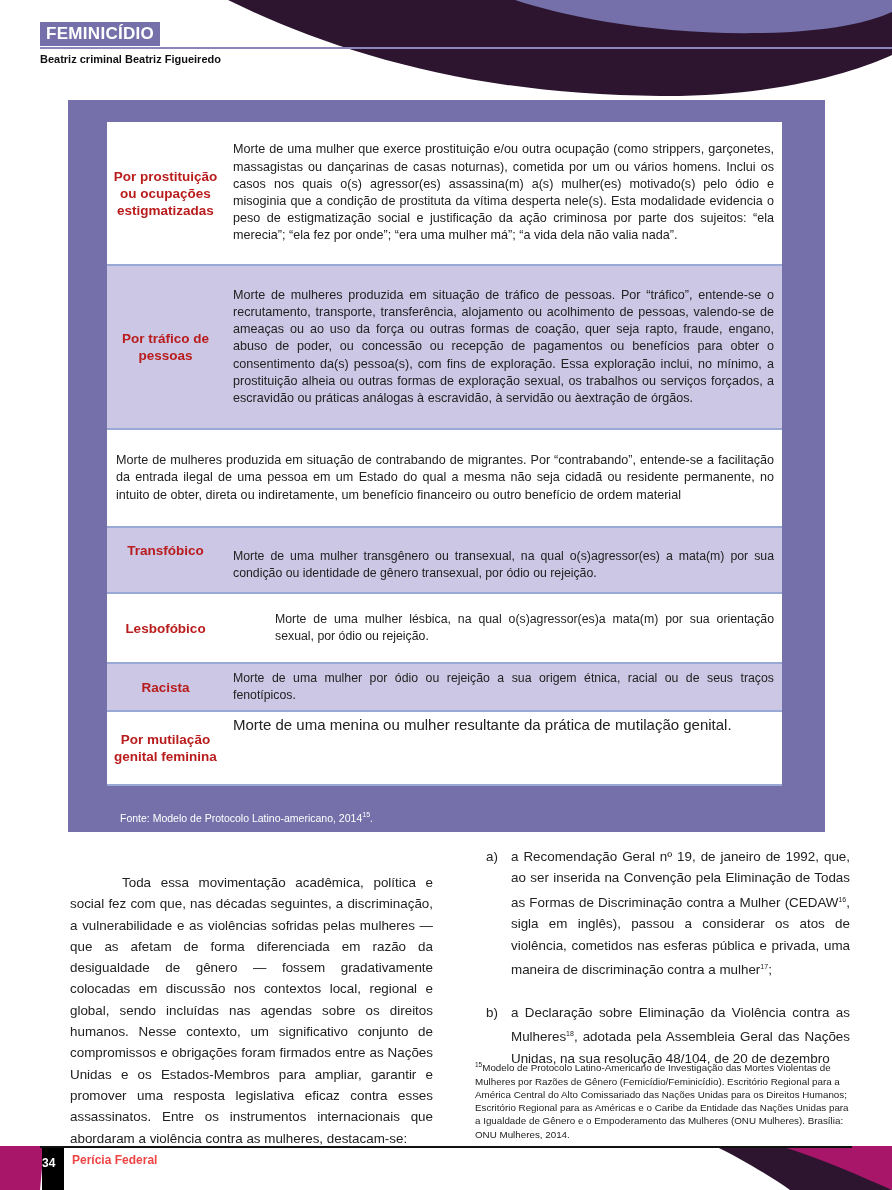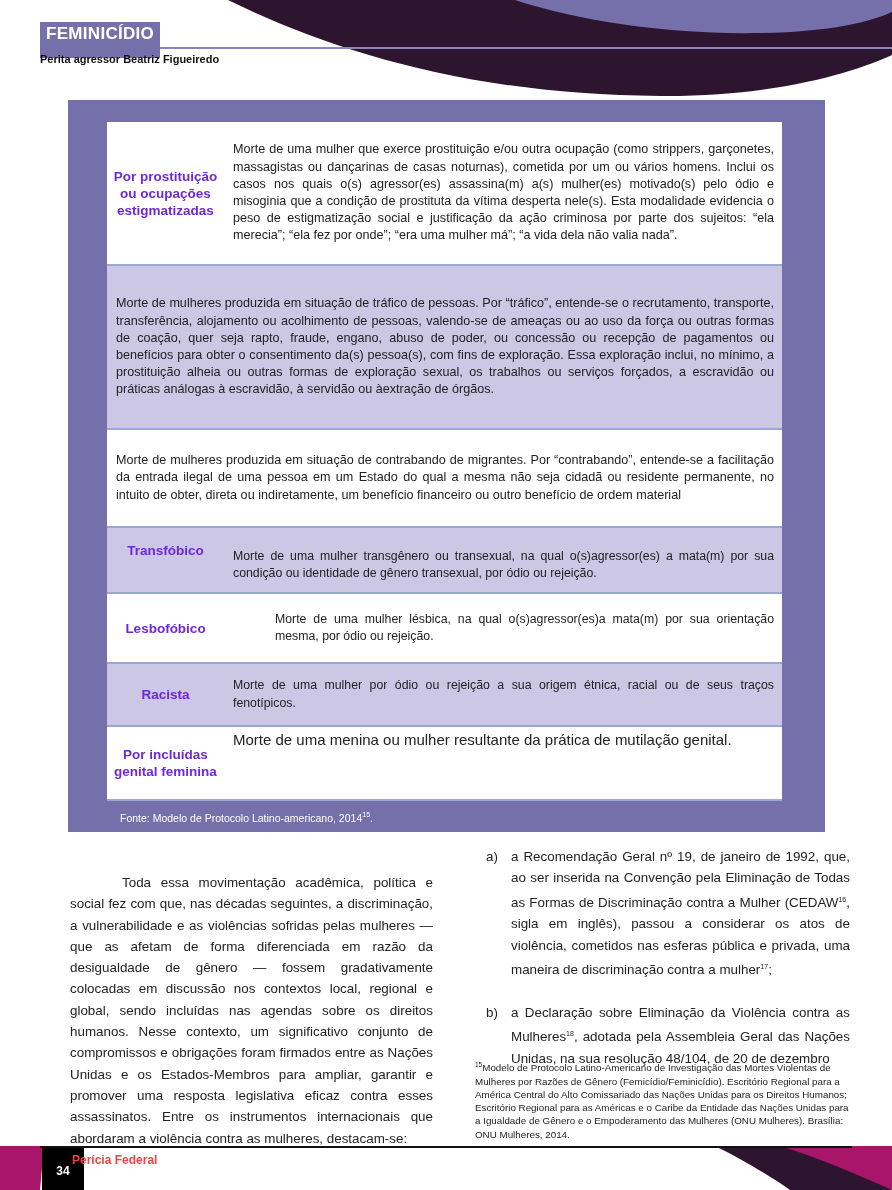--- a/index.html
+++ b/index.html
@@ -3,54 +3,54 @@
   <meta charset="utf-8">
   <style>
     * { box-sizing: border-box; margin: 0; padding: 0; }
     html, body { width: 892px; height: 1190px; overflow: hidden; background: #ffffff; }
     body { position: relative; font-family: "Liberation Sans", sans-serif; color: #1a1a1a; }
 
     .header-waves { position: absolute; left: 0; top: 0; width: 892px; height: 100px; z-index: 0; }
     .footer-waves { position: absolute; left: 0; top: 1146px; width: 892px; height: 44px; z-index: 0; }
 
     .section-tag {
-      position: absolute; left: 40px; top: 22px; height: 36px;
+      position: absolute; left: 40px; top: 22px; height: 24px;
       background: #7570aa; color: #ffffff; font-weight: bold; font-size: 17px;
       padding: 2px 6px; line-height: 20px; letter-spacing: 0.3px; z-index: 2;
     }
     .header-rule { position: absolute; left: 40px; top: 47px; width: 852px; height: 2px; background: #8a86bb; z-index: 1; }
     .author { position: absolute; left: 40px; top: 53px; font-size: 11px; font-weight: bold; color: #111; z-index: 2; }
 
     .table-box {
       position: absolute; left: 68px; top: 100px; width: 757px; height: 732px;
       background: #7570aa; z-index: 2;
     }
     .tbl { position: absolute; left: 39px; top: 22px; width: 675px; }
     .row { display: flex; border-bottom: 2px solid #9aa8d6; }
     .row.white { background: #ffffff; }
     .row.lav { background: #cbc7e4; }
     .row .cat {
       width: 117px; flex-shrink: 0; font-weight: bold; font-size: 13.5px; text-align: center;
-      display: flex; align-items: center; justify-content: center; line-height: 17px; color: #6d28d9;
+      display: flex; align-items: center; justify-content: center; line-height: 17px; color: #b91c1c;
       padding: 0 2px;
     }
     .row .desc {
       flex: 1; font-size: 12.6px; line-height: 17.2px; text-align: justify; color: #222;
       padding: 6px 8px 6px 9px; display: flex; align-items: center;
     }
     .row .desc span { display: block; }
     .row.r1 { height: 144px; }
     .row.r2 { height: 164px; }
     .row.r3 { height: 98px; }
     .row.r4 { height: 66px; }
     .row.r4 .cat { align-items: flex-start; padding-top: 14px; }
     .row.r4 .desc { font-size: 12.3px; padding-top: 16px; }
     .row.r5 { height: 70px; gap: 42px; }
     .row.r5 .desc { font-size: 12.3px; }
-    .row.r6 { height: 63px; }
+    .row.r6 { height: 48px; }
     .row.r6 .desc { font-size: 12.3px; }
     .row.r7 { height: 74px; border-bottom: 2px solid #9aa8d6; }
     .row.r7 .desc { align-items: flex-start; padding-top: 4px; font-size: 15px; }
     .source { position: absolute; left: 52px; top: 711px; color: #ffffff; font-size: 10.5px; }
     .source sup { font-size: 7px; }
 
     .col-left {
       position: absolute; left: 70px; top: 846px; width: 363px; font-size: 13.4px; line-height: 21.3px;
       text-align: justify; color: #222; z-index: 2; margin-top: 26px;
     }
@@ -61,75 +61,76 @@
     .list-item .marker { width: 25px; flex-shrink: 0; }
     .list-item .text { flex: 1; }
     .list-item.b { margin-top: 21px; }
     .list-item sup { font-size: 7px; }
 
     .footnote { position: absolute; left: 475px; top: 1058px; width: 380px; font-size: 9.8px; line-height: 13.3px; color: #222; z-index: 2; }
     .footnote sup { font-size: 6.5px; }
 
     .footer-rule { position: absolute; left: 40px; top: 1146px; width: 812px; height: 1.5px; background: #111; z-index: 3; }
     .page-num {
-      position: absolute; left: 42px; top: 1148px; width: 42px; height: 42px; background: #000; color: #fff;
-      font-size: 12px; font-weight: bold; text-align: center; padding-top: 16px; z-index: 3;
+      position: absolute; left: 42px; top: 1148px; width: 22px; height: 42px; background: #000; color: #fff;
+      font-size: 12px; font-weight: bold; padding-top: 8px; z-index: 3;
     }
     .mag-title { position: absolute; left: 72px; top: 1153px; font-size: 12px; font-weight: bold; color: #ef4444; z-index: 3; }
   </style>
 </head>
 <body>
 
 <svg class="header-waves" viewBox="0 0 892 100" preserveAspectRatio="none">
   <path d="M 228 0 C 330 50, 470 95, 660 96 C 780 97, 860 70, 892 55 L 892 0 Z" fill="#2d1530"></path>
   <path d="M 515 0 C 560 15, 650 35, 760 33 C 830 32, 870 22, 892 12 L 892 0 Z" fill="#7570aa"></path>
 </svg>
 
 <div class="section-tag">FEMINICÍDIO</div>
 <div class="header-rule"></div>
-<div class="author">Perita agressor Beatriz Figueiredo</div>
+<div class="author">Beatriz criminal Beatriz Figueiredo</div>
 
 <div class="table-box">
   <div class="tbl">
     <div class="row white r1">
       <div class="cat">Por prostituição ou ocupações estigmatizadas</div>
       <div class="desc">
           <span>Morte de uma mulher que exerce prostituição e/ou outra ocupação (como strippers, garçonetes, massagistas ou dançarinas de casas noturnas), cometida por um ou vários homens. Inclui os casos nos quais o(s) agressor(es) assassina(m) a(s) mulher(es) motivado(s) pelo ódio e misoginia que a condição de prostituta da vítima desperta nele(s). Esta modalidade evidencia o peso de estigmatização social e justificação da ação criminosa por parte dos sujeitos: “ela merecia”; “ela fez por onde”; “era uma mulher má”; “a vida dela não valia nada”.</span>
         </div>
     </div>
     <div class="row lav r2">
+      <div class="cat">Por tráfico de pessoas</div>
       <div class="desc">
           <span>Morte de mulheres produzida em situação de tráfico de pessoas. Por “tráfico”, entende-se o recrutamento, transporte, transferência, alojamento ou acolhimento de pessoas, valendo-se de ameaças ou ao uso da força ou outras formas de coação, quer seja rapto, fraude, engano, abuso de poder, ou concessão ou recepção de pagamentos ou benefícios para obter o consentimento da(s) pessoa(s), com fins de exploração. Essa exploração inclui, no mínimo, a prostituição alheia ou outras formas de exploração sexual, os trabalhos ou serviços forçados, a escravidão ou práticas análogas à escravidão, à servidão ou àextração de órgãos.</span>
         </div>
     </div>
     <div class="row white r3">
       <div class="desc">
           <span>Morte de mulheres produzida em situação de contrabando de migrantes. Por “contrabando”, entende-se a facilitação da entrada ilegal de uma pessoa em um Estado do qual a mesma não seja cidadã ou residente permanente, no intuito de obter, direta ou indiretamente, um benefício financeiro ou outro benefício de ordem material</span>
         </div>
     </div>
     <div class="row lav r4">
       <div class="cat">Transfóbico</div>
       <div class="desc">
           <span>Morte de uma mulher transgênero ou transexual, na qual o(s)agressor(es) a mata(m) por sua condição ou identidade de gênero transexual, por ódio ou rejeição.</span>
         </div>
     </div>
     <div class="row white r5">
       <div class="cat">Lesbofóbico</div>
       <div class="desc">
-          <span>Morte de uma mulher lésbica, na qual o(s)agressor(es)a mata(m) por sua orientação mesma, por ódio ou rejeição.</span>
+          <span>Morte de uma mulher lésbica, na qual o(s)agressor(es)a mata(m) por sua orientação sexual, por ódio ou rejeição.</span>
         </div>
     </div>
     <div class="row lav r6">
       <div class="cat">Racista</div>
       <div class="desc">
           <span>Morte de uma mulher por ódio ou rejeição a sua origem étnica, racial ou de seus traços fenotípicos.</span>
         </div>
     </div>
     <div class="row white r7">
-      <div class="cat">Por incluídas genital feminina</div>
+      <div class="cat">Por mutilação genital feminina</div>
       <div class="desc">
           <span>Morte de uma menina ou mulher resultante da prática de mutilação genital.</span>
         </div>
     </div>
   </div>
   <div class="source"><span>Fonte: Modelo de Protocolo Latino-americano, 2014</span><sup>15</sup>.</div>
 </div>
 
 <div class="col-left">
   <p>Toda essa movimentação acadêmica, política e social fez com que, nas décadas seguintes, a discriminação, a vulnerabilidade e as violências sofridas pelas mulheres — que as afetam de forma diferenciada em razão da desigualdade de gênero — fossem gradativamente colocadas em discussão nos contextos local, regional e global, sendo incluídas nas agendas sobre os direitos humanos. Nesse contexto, um significativo conjunto de compromissos e obrigações foram firmados entre as Nações Unidas e os Estados-Membros para ampliar, garantir e promover uma resposta legislativa eficaz contra esses assassinatos. Entre os instrumentos internacionais que abordaram a violência contra as mulheres, destacam-se:</p>

